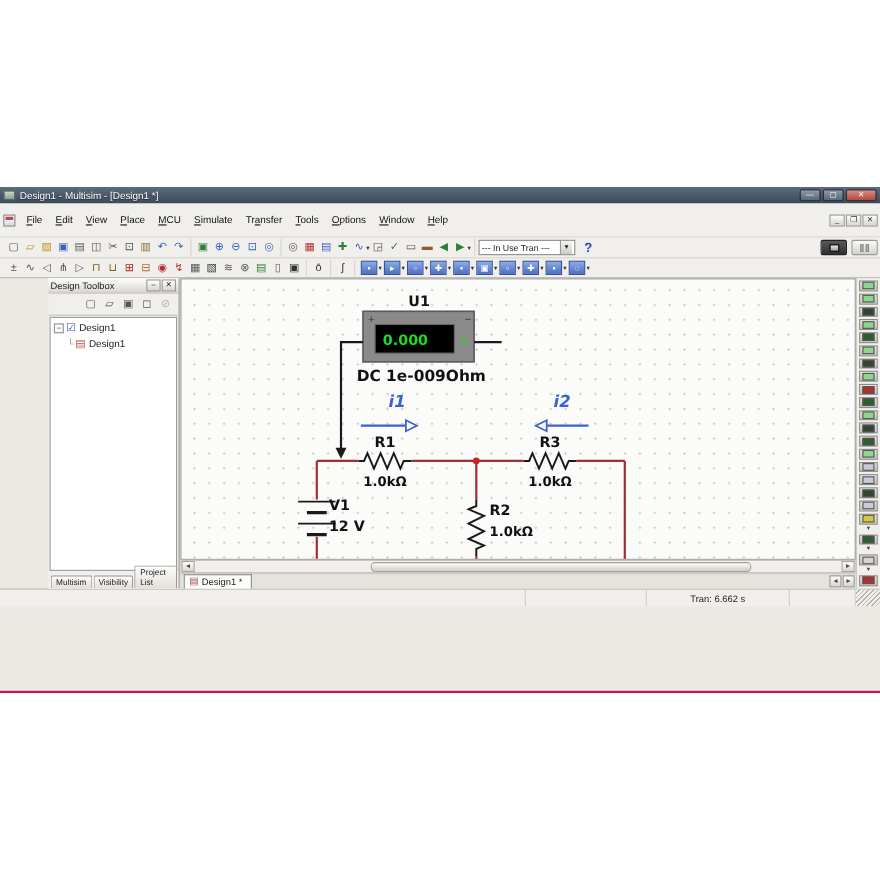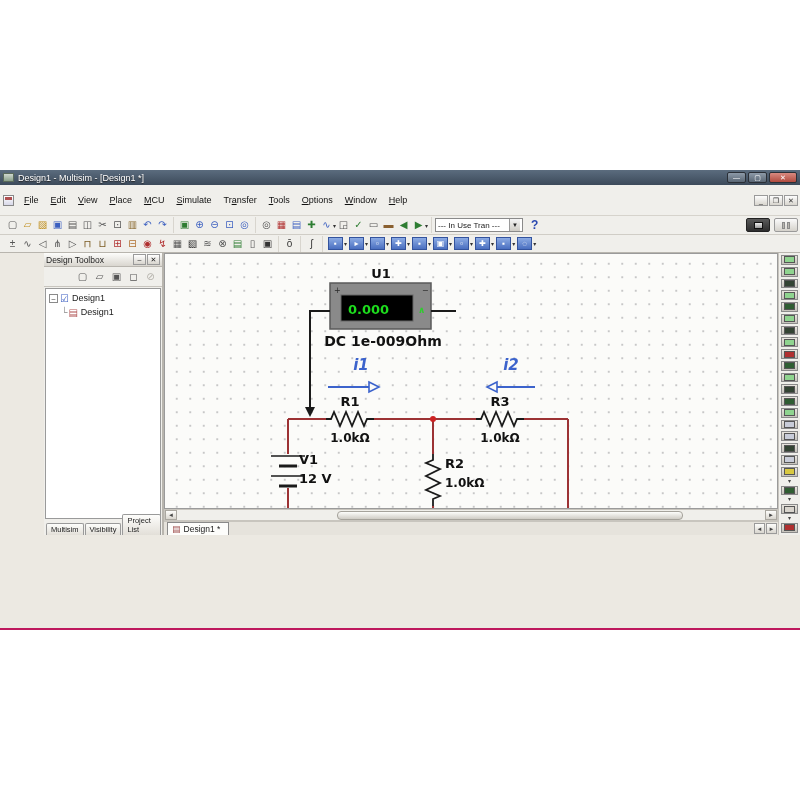--- a/index.html
+++ b/index.html
@@ -428,13 +428,20 @@
         <div class="inst">
           <div class="inst-face" style="background: rgb(216, 212, 204);"></div>
         </div>
         <div class="inst-dd">▾</div>
         <div class="inst">
           <div class="inst-face" style="background: rgb(176, 48, 48);"></div>
         </div>
       </div>
   </div>
 
+  <div class="statusbar">
+    <span class="spanel sp1"></span>
+    <span class="spanel sp2"></span>
+    <span class="spanel sp3">Tran: 6.662 s</span>
+    <span class="spanel sp4"></span>
+    <span class="grip"></span>
+  </div>
 </div>
 
 </body></html>

